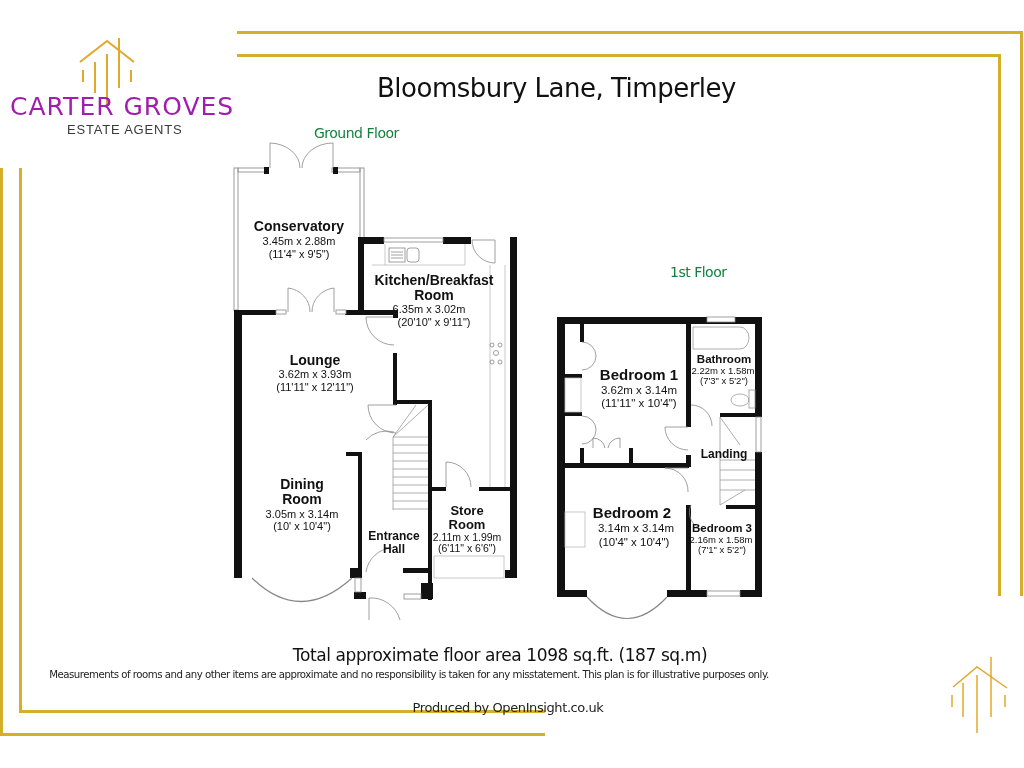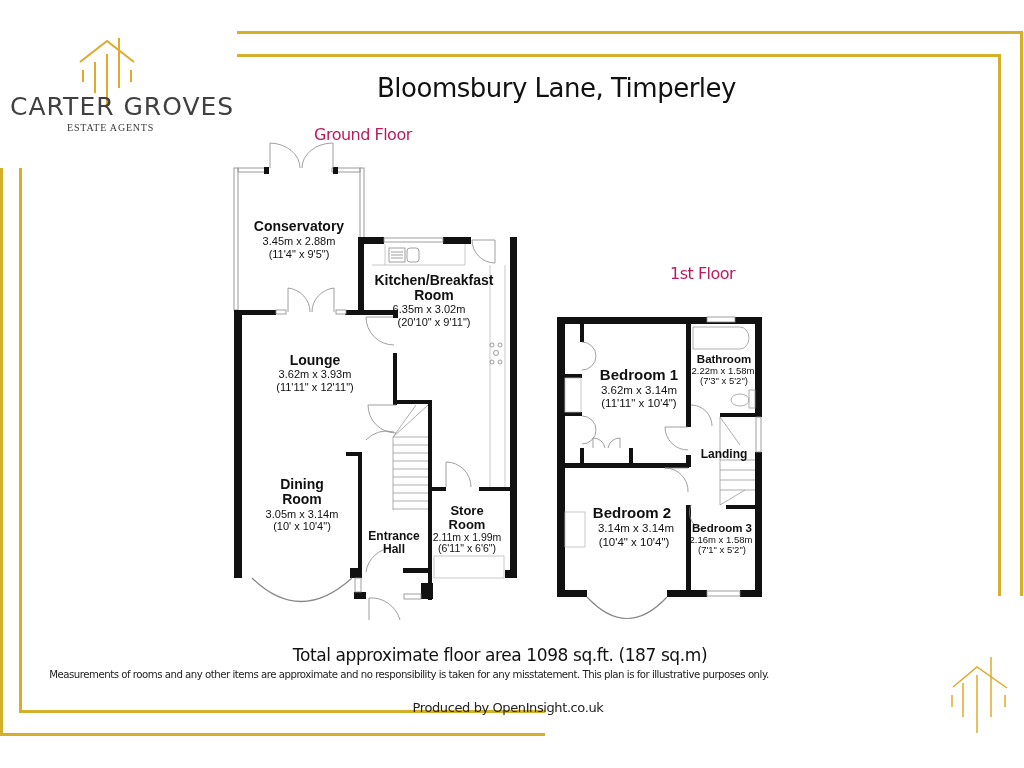--- a/index.html
+++ b/index.html
@@ -1,22 +1,22 @@
 <!DOCTYPE html>
 <html><head>
   <meta charset="utf-8">
   <style>
     html, body { margin: 0; padding: 0; background: #ffffff; }
     body { width: 1024px; height: 768px; position: relative; overflow: hidden; font-family: "Liberation Sans", sans-serif; }
     .frame-line { position: absolute; background: #d4b02a; }
     .logo { position: absolute; left: 0; top: 30px; width: 230px; height: 110px; }
-    .logo-name { position: absolute; left: 10px; top: 62px; font-family: "DejaVu Sans", sans-serif; font-size: 25px; letter-spacing: 1px; color: #404040; font-weight: normal; white-space: nowrap; text-align: right; }
-    .logo-sub { position: absolute; left: 67px; top: 92px; font-family: Liberation Serif, serif; font-size: 10px; letter-spacing: 0.8px; color: #3a3a3a; white-space: nowrap; }
+    .logo-name { position: absolute; left: 10px; top: 62px; font-family: "DejaVu Sans", sans-serif; font-size: 25px; letter-spacing: 1px; color: #a21caf; font-weight: normal; white-space: nowrap; text-align: right; }
+    .logo-sub { position: absolute; left: 67px; top: 92px; font-family: Liberation Sans, sans-serif; font-size: 13px; letter-spacing: 0.8px; color: #3a3a3a; white-space: nowrap; }
     .title { position: absolute; left: 333px; top: 73px; font-size: 26px; color: #111; font-family: "DejaVu Sans", sans-serif; letter-spacing: -0.5px; white-space: nowrap; margin-left: 44px; }
-    .floor-label { position: absolute; font-size: 16px; color: #be185d; font-family: "DejaVu Sans", sans-serif; letter-spacing: -0.5px; white-space: nowrap; }
+    .floor-label { position: absolute; font-size: 14px; color: #15803d; font-family: "DejaVu Sans", sans-serif; letter-spacing: -0.5px; white-space: nowrap; }
     .plan { position: absolute; left: 0; top: 0; width: 1024px; height: 768px; }
     .room-name { font-family: "Liberation Sans", sans-serif; font-weight: bold; fill: #111; text-anchor: middle; }
     .room-dim { font-family: "Liberation Sans", sans-serif; fill: #111; text-anchor: middle; }
     .footer-total { position: absolute; left: 0; width: 1000px; top: 645px; text-align: center; font-family: "DejaVu Sans", sans-serif; font-size: 17px; color: #111; letter-spacing: -0.4px; }
     .footer-disclaimer { position: absolute; left: 0; width: 818px; top: 669px; text-align: center; font-family: "DejaVu Sans", sans-serif; font-size: 10.2px; color: #222; letter-spacing: -0.5px; }
     .footer-producer { position: absolute; left: 0; width: 1016px; top: 700px; text-align: center; font-family: "DejaVu Sans", sans-serif; font-size: 13px; color: #222; letter-spacing: -0.4px; }
   </style>
 </head>
 <body>
 

